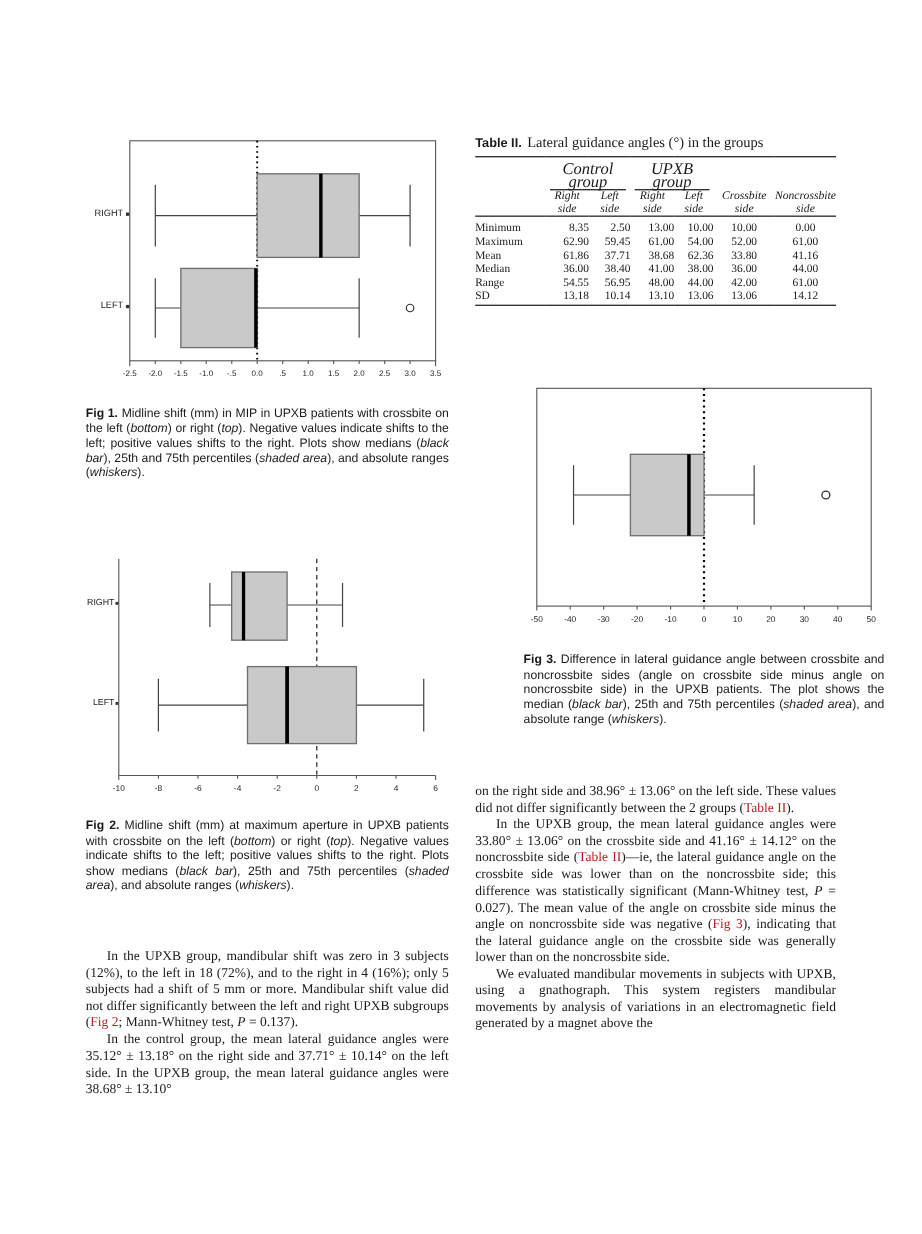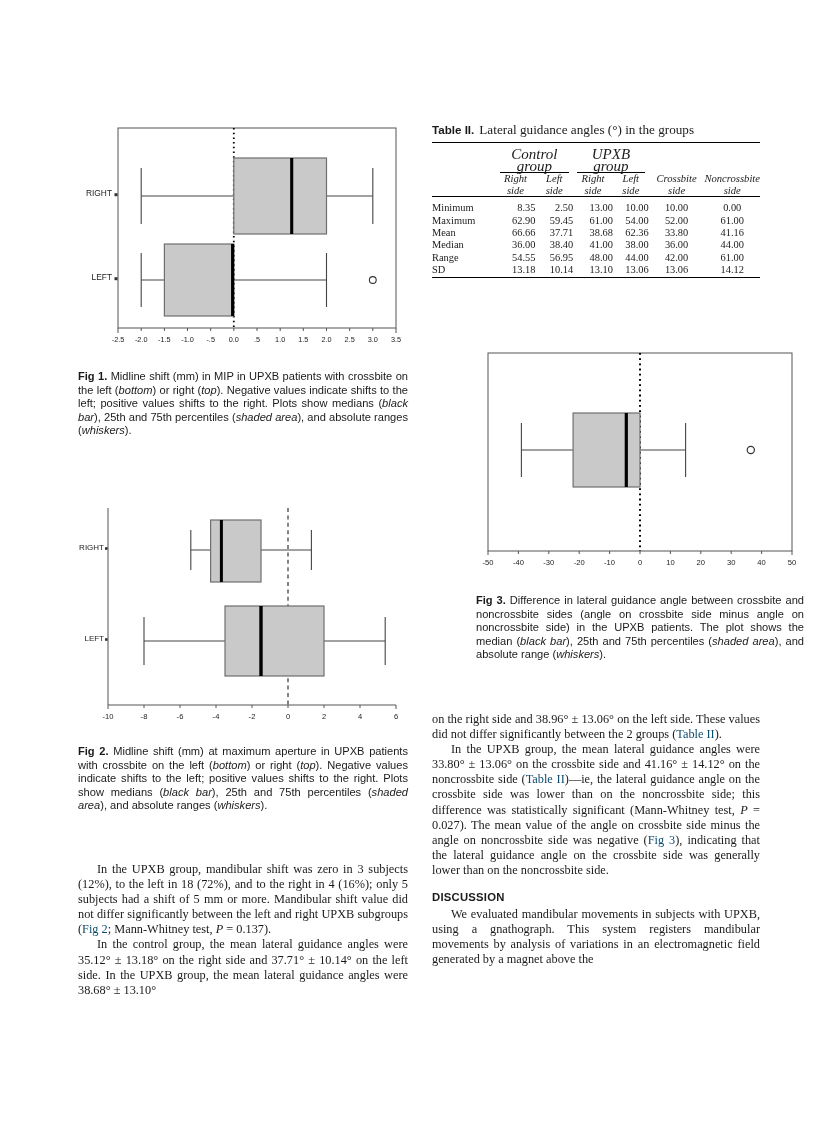--- a/index.html
+++ b/index.html
@@ -34,21 +34,21 @@
     text-align:justify; text-justify:inter-word;
     margin:0; text-indent:19px;
     hyphens:auto;
   }
   .para + .para { margin-top:0; }
   .sechead {
     font-family:"Liberation Sans", sans-serif;
     font-weight:bold; font-size:11.3px;
     letter-spacing:.02em; margin:13px 0 4px 0;
   }
-  .xref { color:#0c4a6e; }
+  .xref { color:#b91c1c; }
   .ital { font-style:italic; }
 
   
   .caption {
     font-family:"Liberation Sans", sans-serif;
     font-size:11.1px; line-height:13.6px;
     text-align:justify; margin:0;
   }
   .caption .figlbl { font-weight:bold; }
   .caption em { font-style:italic; }
@@ -306,21 +306,21 @@
         <td class="rowlab">Maximum</td>
         <td class="num">62.90</td>
         <td class="num">59.45</td>
         <td class="num">61.00</td>
         <td class="num">54.00</td>
         <td class="numc">52.00</td>
         <td class="numc">61.00</td>
       </tr>
       <tr>
         <td class="rowlab">Mean</td>
-        <td class="num">66.66</td>
+        <td class="num">61.86</td>
         <td class="num">37.71</td>
         <td class="num">38.68</td>
         <td class="num">62.36</td>
         <td class="numc">33.80</td>
         <td class="numc">41.16</td>
       </tr>
       <tr>
         <td class="rowlab">Median</td>
         <td class="num">36.00</td>
         <td class="num">38.40</td>
@@ -408,17 +408,16 @@
     </p>
   </div>
 
   <div style="position:absolute; left:432px; top:712px; width:328px;">
     <p class="para" style="text-indent:0;">
       on the right side and 38.96° ± 13.06° on the left side. These values did not differ significantly between the 2 groups (<span class="xref">Table II</span>).
     </p>
     <p class="para">
       In the UPXB group, the mean lateral guidance angles were 33.80° ± 13.06° on the crossbite side and 41.16° ± 14.12° on the noncrossbite side (<span class="xref">Table II</span>)—ie, the lateral guidance angle on the crossbite side was lower than on the noncrossbite side; this difference was statistically significant (Mann-Whitney test, <span class="ital">P</span> = 0.027). The mean value of the angle on crossbite side minus the angle on noncrossbite side was negative (<span class="xref">Fig 3</span>), indicating that the lateral guidance angle on the crossbite side was generally lower than on the noncrossbite side.
     </p>
-    <h2 class="sechead">DISCUSSION</h2>
     <p class="para">We evaluated mandibular movements in subjects with UPXB, using a gnathograph. This system registers mandibular movements by analysis of variations in an electromagnetic field generated by a magnet above the</p>
   </div>
 
 </div>
 
 </body></html>

